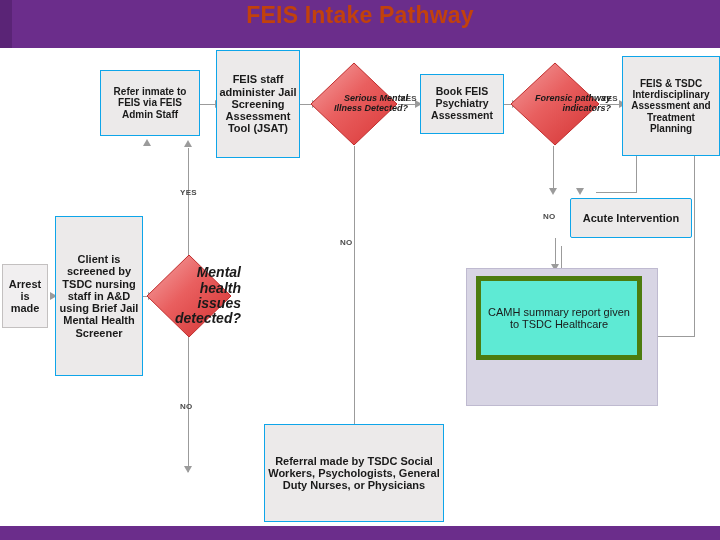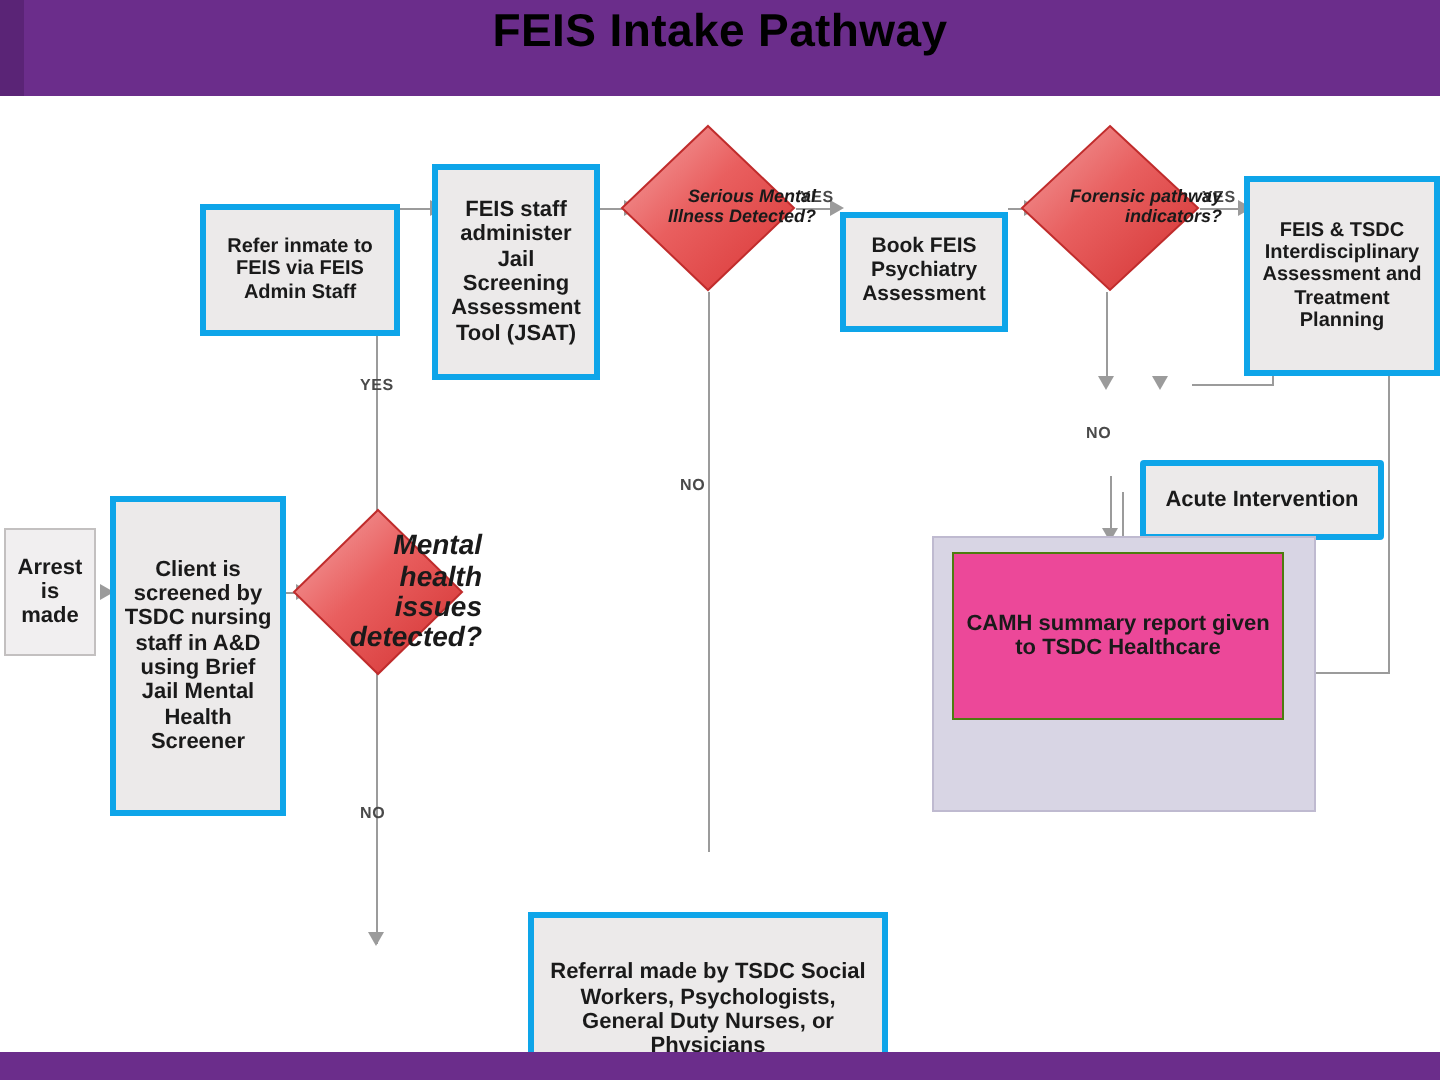--- a/index.html
+++ b/index.html
@@ -16,51 +16,50 @@
   .titlebar{
     position:absolute;left:0;top:0;width:720px;height:48px;
     background:#6b2d8b;
   }
   .titlebar .accent-left{
     position:absolute;left:0;top:0;width:12px;height:48px;background:#5a2476;
   }
   .title-text{
     position:absolute;left:0;top:0;width:720px;height:31px;
     display:flex;align-items:center;justify-content:center;
-    color:#000000;font-size:23px;font-weight:bold;letter-spacing:.2px;
+    color:#c2410c;font-size:23px;font-weight:bold;letter-spacing:.2px;
   }
   .footer-bar{
     position:absolute;left:0;bottom:0;width:720px;height:14px;background:#6b2d8b;
   }
 
   
   .node{
     position:absolute;
     box-sizing:border-box;
     display:flex;align-items:center;justify-content:center;
     text-align:center;
     color:#1a1a1a;
     line-height:1.12;
     padding:2px;
   }
   .box{
     background:#eceaea;
-    border:3px solid #0ea5e9;
+    border:1px solid #0ea5e9;
     font-weight:bold;
-    margin-top:32px;
   }
   .box-plain{
     background:#f1eff0;
     border:1px solid #c3c0c0;
     font-weight:bold;
   }
   .purplebox{
-    background:#ec4899;
-    border:1px solid #4d7c0f;
-    font-weight:bold;
+    background:#5eead4;
+    border:5px solid #4d7c0f;
+    font-weight:normal;
   }
   .purplebox-shadow{
     position:absolute;
     background:#d8d5e4;
     border:1px solid #bfbad0;
   }
 
   
   .diamond-wrap{position:absolute;}
   .diamond-wrap svg{display:block;}

